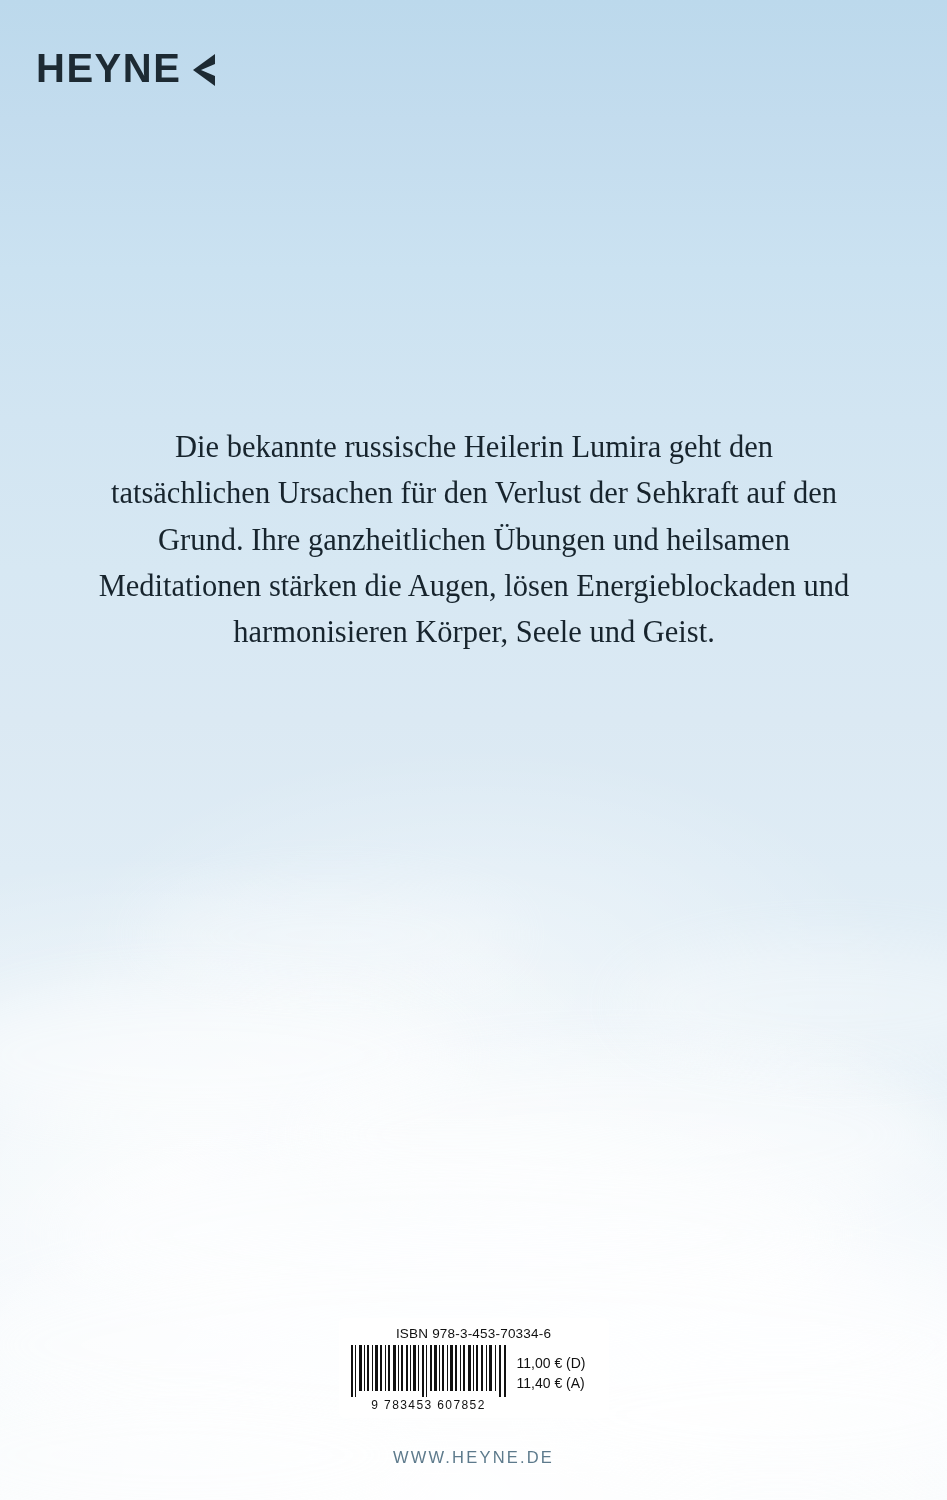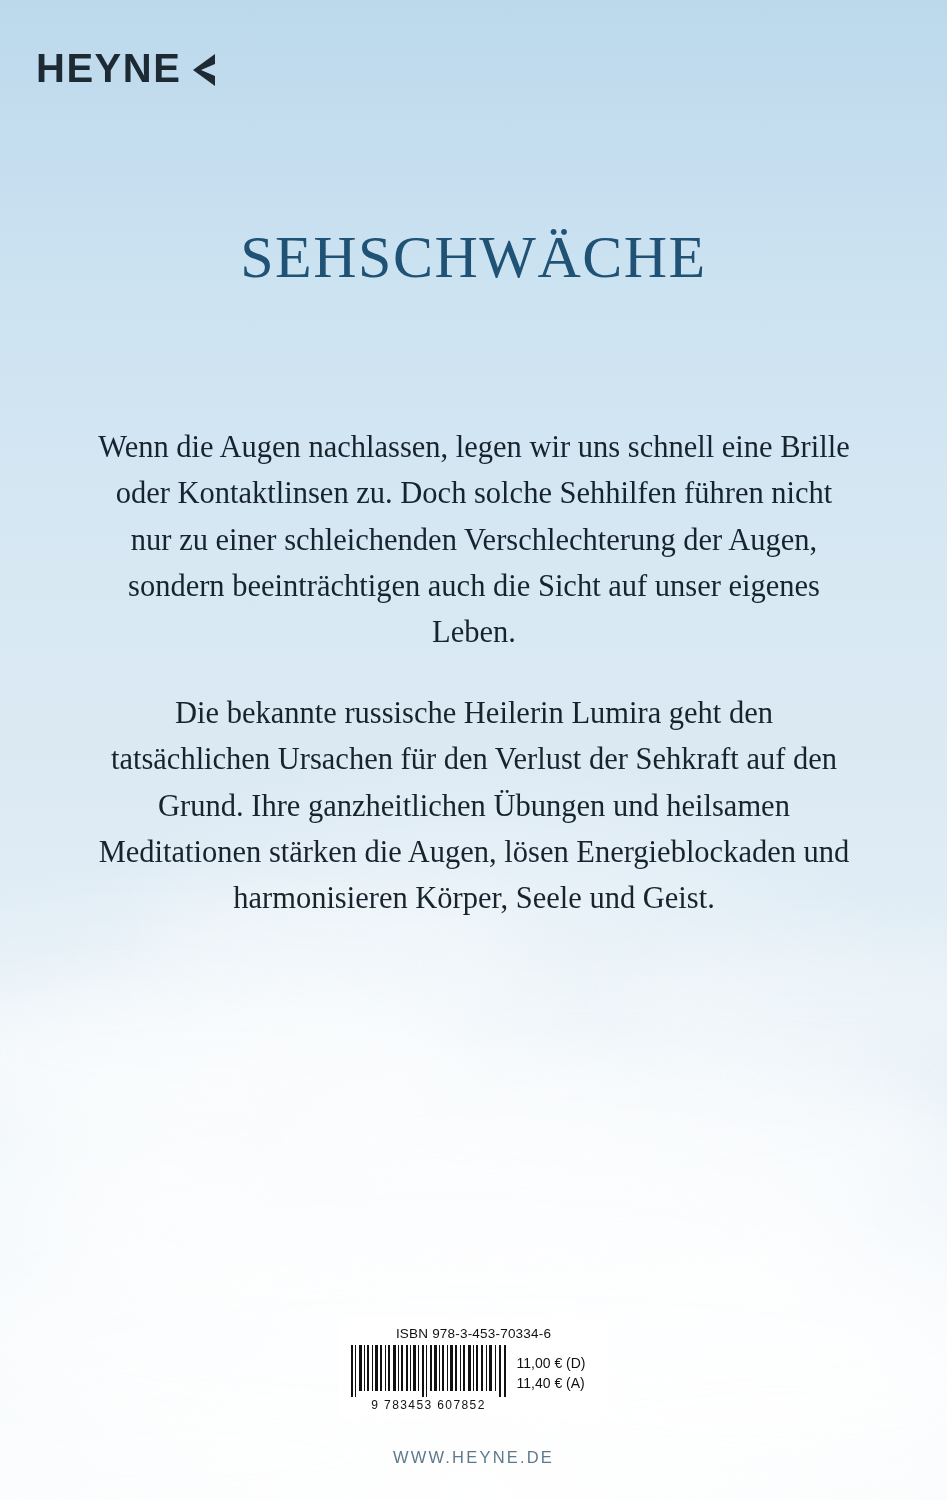--- a/index.html
+++ b/index.html
@@ -206,25 +206,23 @@
   <div class="logo">
     <span class="logo-text">HEYNE</span>
     <span>
       <svg class="logo-chevron" viewBox="0 0 26 36" aria-hidden="true">
         <polygon points="24,2 24,12 10,18 24,24 24,34 2,18" fill="#1d2a33"></polygon>
       </svg>
     </span>
   </div>
 
   <div class="title-block">
-    <div class="title-line">SEHSCHWÄCHE</div>
   </div>
 
   <div class="blurb">
-    <p class="para">Wenn die Augen nachlassen, legen wir uns schnell eine Brille oder Kontaktlinsen zu. Doch solche Sehhilfen führen nicht nur zu einer schleichenden Verschlechterung der Augen, sondern beeinträchtigen auch die Sicht auf unser eigenes Leben.</p>
     <p class="para">Die bekannte russische Heilerin Lumira geht den tatsächlichen Ursachen für den Verlust der Sehkraft auf den Grund. Ihre ganzheitlichen Übungen und heilsamen Meditationen stärken die Augen, lösen Energieblockaden und harmonisieren Körper, Seele und Geist.</p>
   </div>
 
 
   <div class="barcode-box">
     <div class="isbn-line">ISBN 978-3-453-70334-6</div>
     <div class="barcode-row">
       <div class="barcode">
         <svg class="bars" viewBox="0 0 160 52" aria-hidden="true">
           <g fill="#111">

